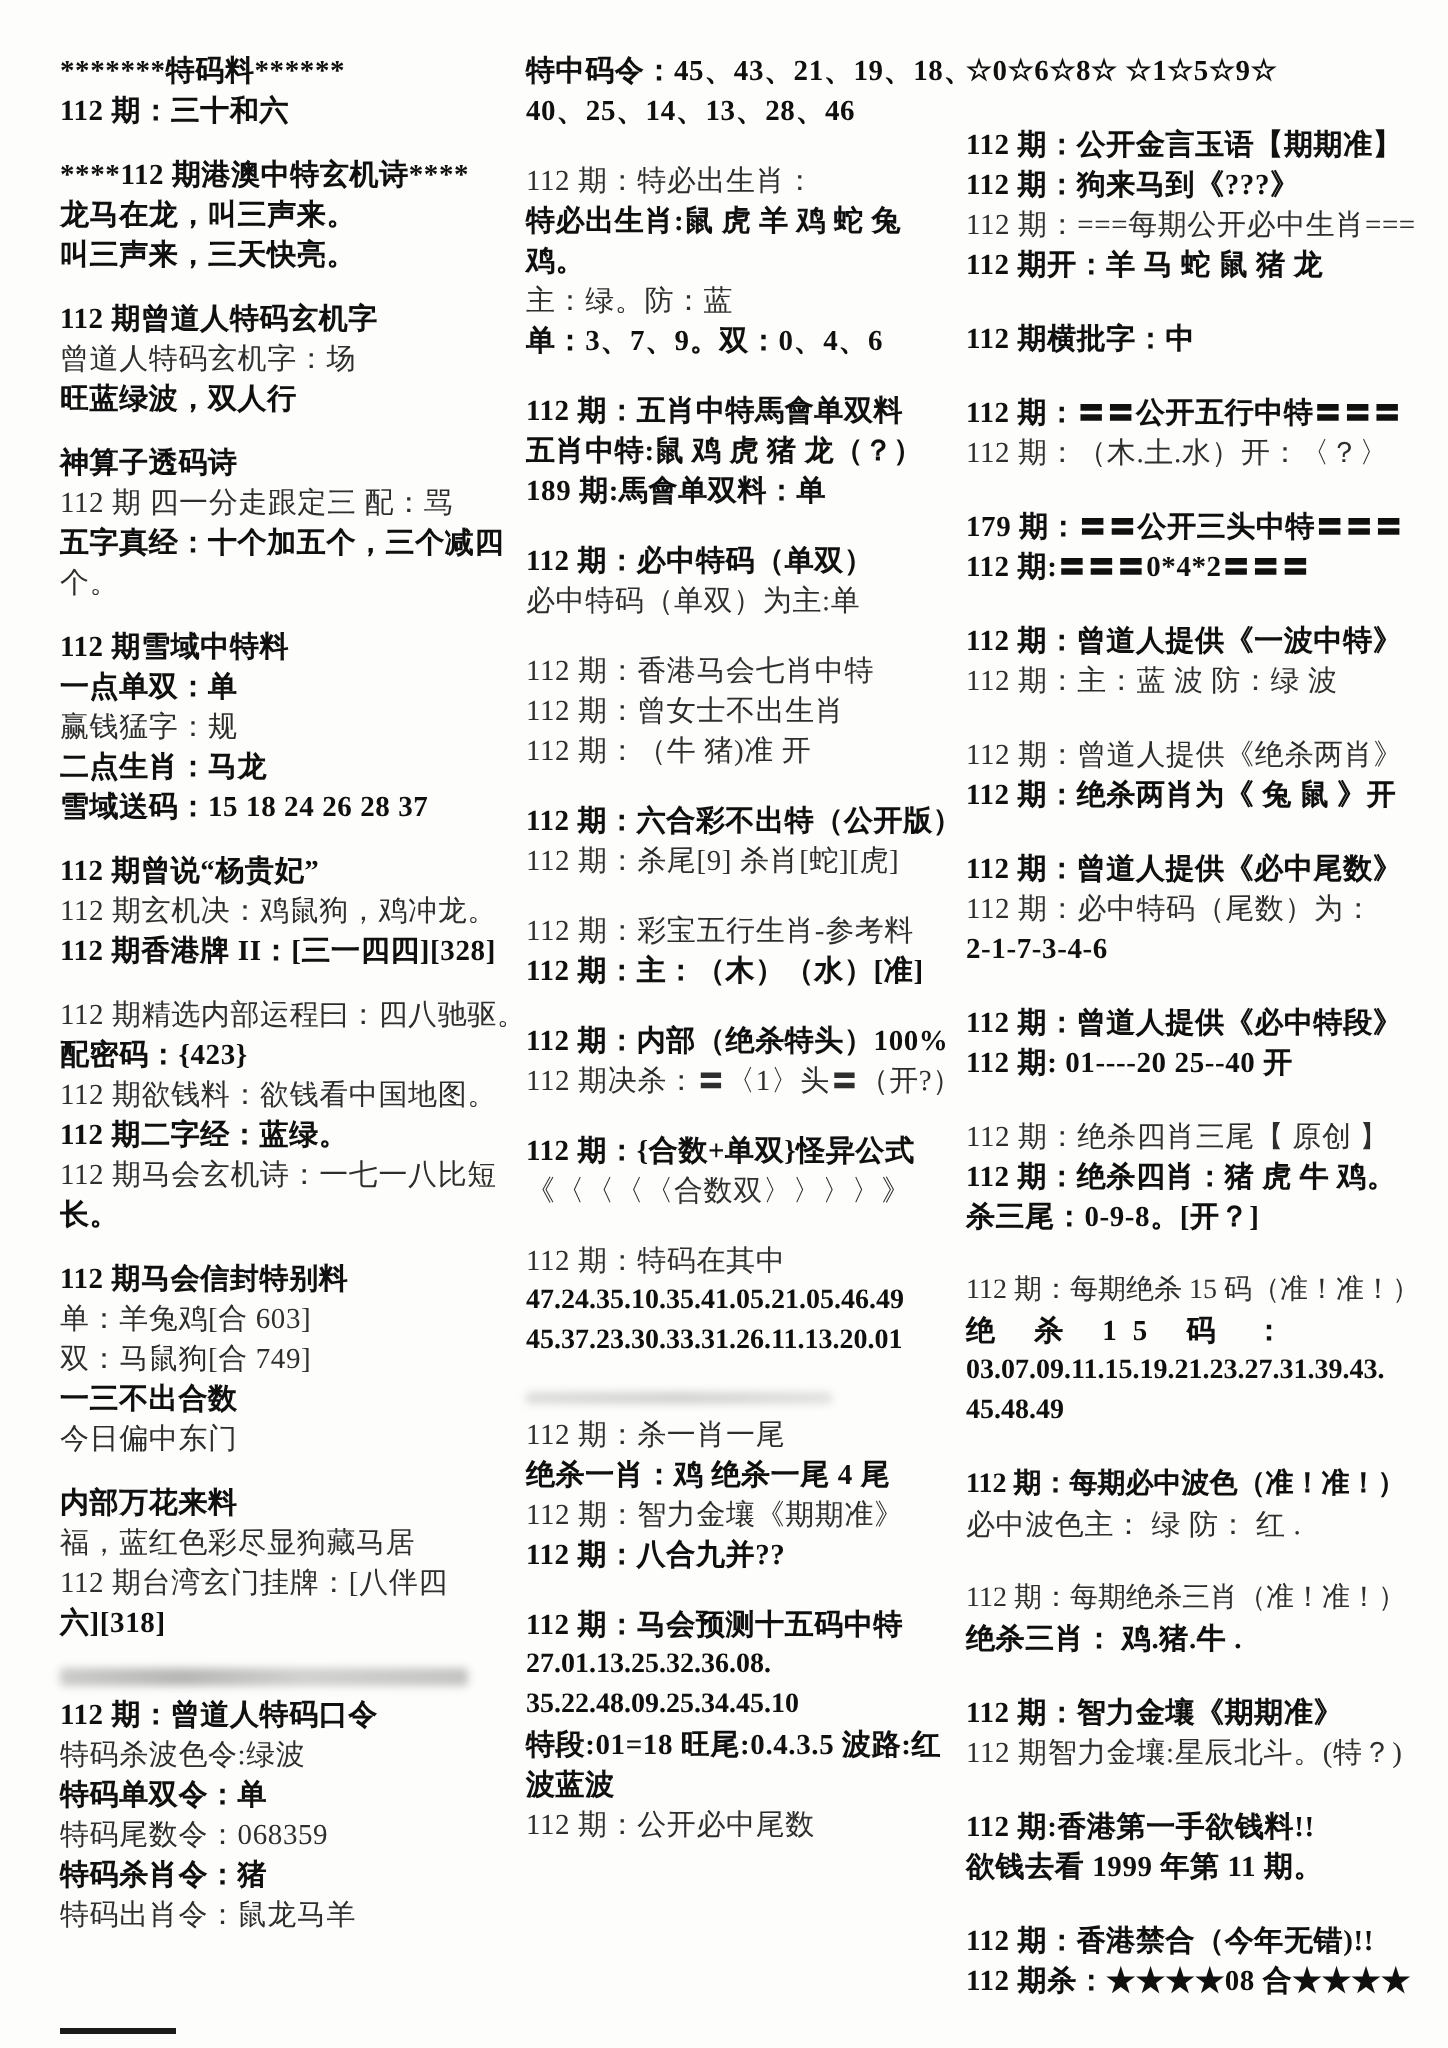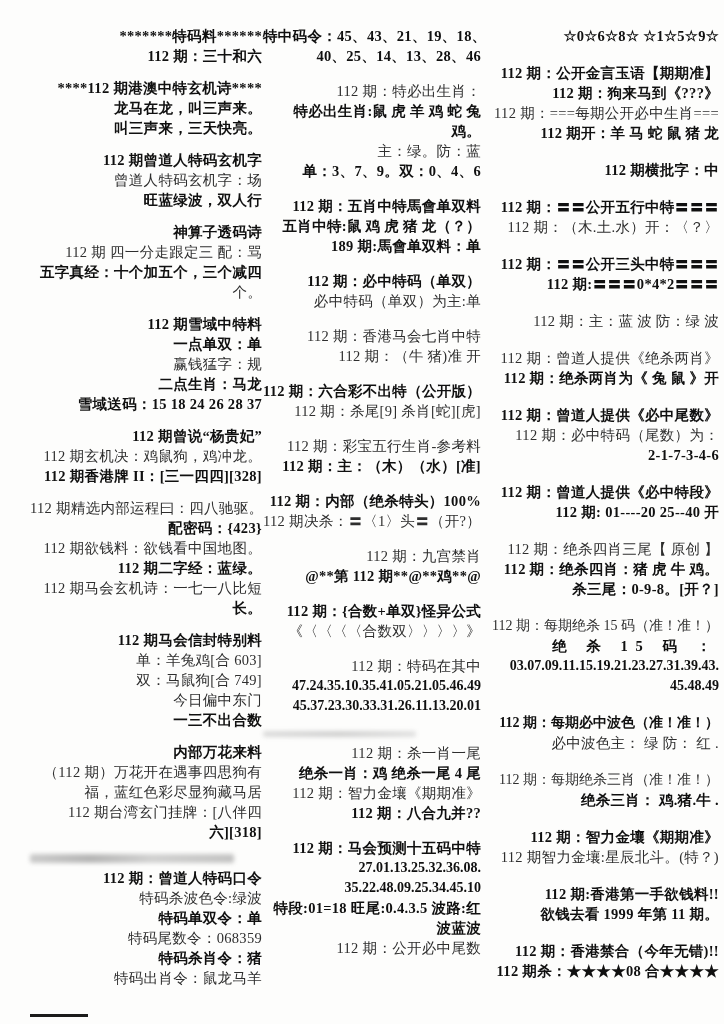--- a/index.html
+++ b/index.html
@@ -5,21 +5,21 @@
   html,body { margin:0; padding:0; background:#e8e8e8; }
   .page {
     position:relative; width:724px; height:1024px;
     background:#fdfdfc; overflow:hidden;
     font-family:"Liberation Serif","DejaVu Serif",serif;
   }
   .col { position:absolute; top:26px; }
   .col-left   { left:30px;  width:232px; }
   .col-middle { left:263px; width:218px; }
   .col-right  { left:483px; width:236px; }
-  .block { margin-bottom:12px;text-align:right; }
+  .block { margin-bottom:12px; }
   .col-middle .block { margin-bottom:15px; }
   .col-right  .block { margin-bottom:17px; }
   .line {
     font-size:14.5px; line-height:20px; color:#2e2e2e;
     letter-spacing:0.3px; white-space:nowrap;
   }
   .line.bold { font-weight:bold; color:#101010; }
   .line.indent { padding-left:26px; letter-spacing:4px; }
   .line.spread { letter-spacing:0.55em; }
   .line.tight { letter-spacing:0; font-size:14px; }
@@ -80,26 +80,25 @@
         <div class="line bold">配密码：{423}</div>
         <div class="line">112 期欲钱料：欲钱看中国地图。</div>
         <div class="line bold">112 期二字经：蓝绿。</div>
         <div class="line">112 期马会玄机诗：一七一八比短</div>
         <div class="line bold">长。</div>
       </div>
       <div class="block">
         <div class="line bold">112 期马会信封特别料</div>
         <div class="line">单：羊兔鸡[合 603]</div>
         <div class="line">双：马鼠狗[合 749]</div>
+        <div class="line bold">一三不出合数</div>
         <div class="line">今日偏中东门</div>
-        <div class="line bold">一三不出合数</div>
       </div>
       <div class="block">
         <div class="line bold">内部万花来料</div>
-        <div class="line">（112 期）万花开在遇事四思狗有</div>
         <div class="line">福，蓝红色彩尽显狗藏马居</div>
         <div class="line">112 期台湾玄门挂牌：[八伴四</div>
         <div class="line bold">六][318]</div>
       </div>
       <div class="block">
         <div class="smudge"></div>
         <div class="line bold">112 期：曾道人特码口令</div>
         <div class="line">特码杀波色令:绿波</div>
         <div class="line bold">特码单双令：单</div>
         <div class="line">特码尾数令：068359</div>
@@ -123,37 +122,34 @@
         <div class="line bold">112 期：五肖中特馬會单双料</div>
         <div class="line bold">五肖中特:鼠 鸡 虎 猪 龙（？）</div>
         <div class="line bold">189 期:馬會单双料：单</div>
       </div>
       <div class="block">
         <div class="line bold">112 期：必中特码（单双）</div>
         <div class="line">必中特码（单双）为主:单</div>
       </div>
       <div class="block">
         <div class="line">112 期：香港马会七肖中特</div>
+        <div class="line">112 期：曾女士不出生肖</div>
         <div class="line">112 期：（牛 猪)准 开</div>
       </div>
       <div class="block">
         <div class="line bold">112 期：六合彩不出特（公开版）</div>
         <div class="line">112 期：杀尾[9] 杀肖[蛇][虎]</div>
       </div>
       <div class="block">
         <div class="line">112 期：彩宝五行生肖-参考料</div>
         <div class="line bold">112 期：主：（木）（水）[准]</div>
       </div>
       <div class="block">
         <div class="line bold">112 期：内部（绝杀特头）100%</div>
         <div class="line">112 期决杀：〓〈1〉头〓（开?）</div>
-      </div>
-      <div class="block">
-        <div class="line">112 期：九宫禁肖</div>
-        <div class="line bold">@**第 112 期**@**鸡**@</div>
       </div>
       <div class="block">
         <div class="line bold">112 期：{合数+单双}怪异公式</div>
         <div class="line">《〈〈〈〈合数双〉〉〉〉》</div>
       </div>
       <div class="block">
         <div class="line">112 期：特码在其中</div>
         <div class="line bold tight">47.24.35.10.35.41.05.21.05.46.49</div>
         <div class="line bold tight">45.37.23.30.33.31.26.11.13.20.01</div>
       </div>
@@ -184,24 +180,25 @@
         <div class="line bold">112 期开：羊 马 蛇 鼠 猪 龙</div>
       </div>
       <div class="block">
         <div class="line bold">112 期横批字：中</div>
       </div>
       <div class="block">
         <div class="line bold">112 期：〓〓公开五行中特〓〓〓</div>
         <div class="line">112 期：（木.土.水）开：〈？〉</div>
       </div>
       <div class="block">
-        <div class="line bold">112 期：〓〓公开三头中特〓〓〓</div>
+        <div class="line bold">179 期：〓〓公开三头中特〓〓〓</div>
         <div class="line bold">112 期:〓〓〓0*4*2〓〓〓</div>
       </div>
       <div class="block">
+        <div class="line bold">112 期：曾道人提供《一波中特》</div>
         <div class="line">112 期：主：蓝 波 防：绿 波</div>
       </div>
       <div class="block">
         <div class="line">112 期：曾道人提供《绝杀两肖》</div>
         <div class="line bold">112 期：绝杀两肖为《 兔 鼠 》开</div>
       </div>
       <div class="block">
         <div class="line bold">112 期：曾道人提供《必中尾数》</div>
         <div class="line">112 期：必中特码（尾数）为：</div>
         <div class="line bold">2-1-7-3-4-6</div>

